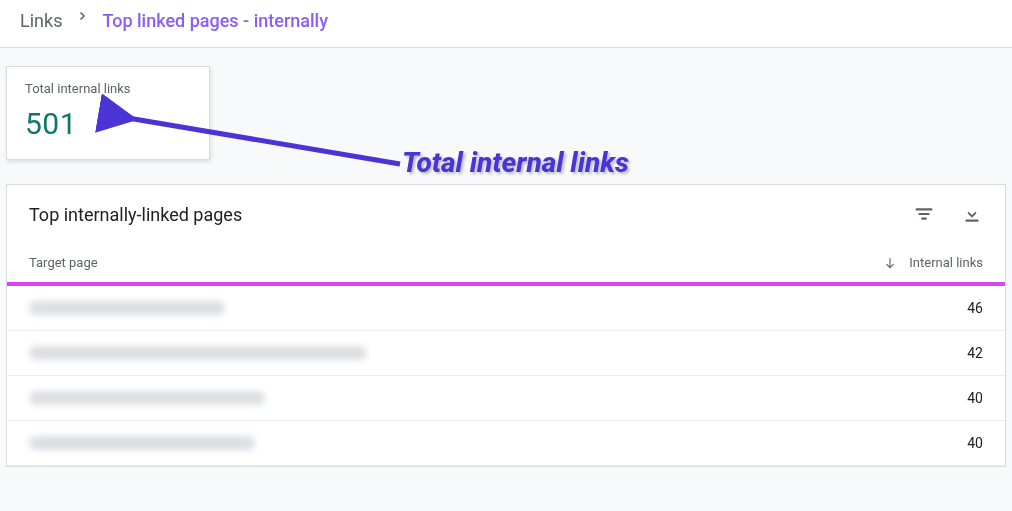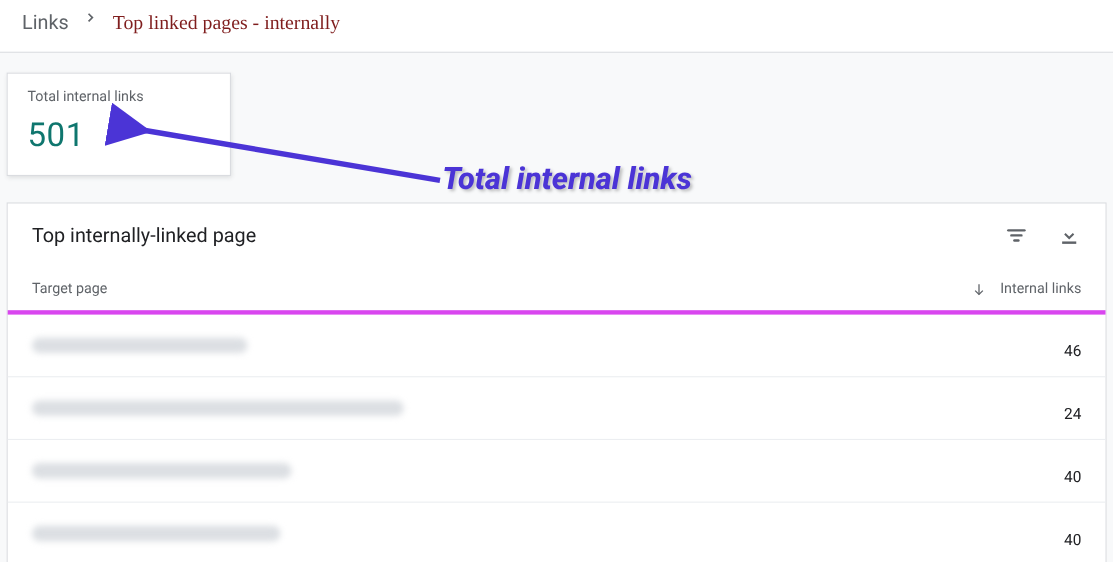--- a/index.html
+++ b/index.html
@@ -1,40 +1,40 @@
 <!DOCTYPE html>
 <html><head>
   <meta charset="utf-8">
   <style>
     * { box-sizing: border-box; margin: 0; padding: 0; }
     body { font-family: Roboto, Arial, sans-serif; background:#f8f9fa; width:1012px; height:511px; overflow:hidden; color:#202124; }
 
     .breadcrumb-bar { background:#fff; border-bottom:1px solid #dadce0; padding:10px 20px; display:flex; align-items:flex-start; gap:14px; font-size:18px; height:48px; }
     .breadcrumb-root { color:#5f6368; font-weight:400; cursor:pointer; }
     .chevron { color:#5f6368; display:inline-flex; }
-    .breadcrumb-current { color:#7f1d1d; font-weight:500;font-family:Liberation Serif, serif; }
+    .breadcrumb-current { color:#8b5cf6; font-weight:500; }
 
     .content { padding:18px 6px 0 6px; position:relative; }
 
     .stat-card { background:#fff; border:1px solid #dadce0; box-shadow: 1px 2px 4px rgba(60,64,67,0.15); width:204px; padding:14px 18px 18px 18px; margin-bottom:24px; }
     .stat-label { font-size:13px; color:#5f6368; margin-bottom:10px; }
     .stat-value { font-size:30px; color:#0f766e; font-weight:400; letter-spacing:0.5px; }
 
     .table-card { background:#fff; border:1px solid #dadce0; }
     .table-card-header { display:flex; align-items:center; justify-content:space-between; padding:18px 22px 20px 22px; }
     .table-title { font-size:18px; color:#202124; font-weight:400; }
     .header-actions { display:flex; gap:26px; align-items:center; }
     .icon-btn { color:#5f6368; cursor:pointer; display:inline-flex; }
 
     .table-head { display:flex; justify-content:space-between; padding:10px 22px 12px 22px; font-size:13px; color:#5f6368; border-bottom:4px solid #d946ef; }
     .col-right { display:flex; align-items:center; gap:12px; }
 
     .row { display:flex; justify-content:space-between; align-items:center; padding:14px 22px; border-bottom:1px solid #eceef1; font-size:14px; }
     .url-blur { height:14px; border-radius:7px; background:#dcdfe3; filter: blur(3px); }
-    .metric { color:#202124; font-size:14px;margin-top:12px; }
+    .metric { color:#202124; font-size:14px; }
 
     
     .annotation { position:absolute; left:110px; top:44px; width:500px; height:120px; pointer-events:none; }
     .annotation-label { position:absolute; left:292px; top:54px; font-size:28px; font-weight:800; color:#4b34d6; font-style:italic; text-shadow: 2px 2px 3px rgba(0,0,0,0.25); white-space:nowrap; }
   </style>
 </head>
 <body>
 
 <div class="breadcrumb-bar">
   <span class="breadcrumb-root">Links</span>
@@ -60,21 +60,21 @@
           <polygon points="8 0, 0 4, 8 8" fill="#4b34d6"></polygon>
         </marker>
       </defs>
       <line x1="290" y1="72" x2="18" y2="26" stroke="#4b34d6" stroke-width="5" marker-end="url(#arrowhead)"></line>
     </svg>
     <div class="annotation-label">Total internal links</div>
   </div>
 
   <div class="table-card">
     <div class="table-card-header">
-      <div class="table-title">Top internally-linked page</div>
+      <div class="table-title">Top internally-linked pages</div>
       <div class="header-actions">
         <span class="icon-btn">
           <svg width="22" height="22" viewBox="0 0 24 24" fill="none" stroke="#5f6368" stroke-width="2.4" stroke-linecap="round">
             <line x1="4" y1="7" x2="20" y2="7"></line>
             <line x1="7" y1="12" x2="17" y2="12"></line>
             <line x1="10" y1="17" x2="14" y2="17"></line>
           </svg>
         </span>
         <span class="icon-btn">
           <svg width="22" height="22" viewBox="0 0 24 24" fill="#5f6368">
@@ -96,21 +96,21 @@
       </span>
     </div>
 
     <div id="rows">
         <div class="row">
           <div class="url-blur" style="width: 196px;"></div>
           <div class="metric">46</div>
         </div>
         <div class="row">
           <div class="url-blur" style="width: 338px;"></div>
-          <div class="metric">24</div>
+          <div class="metric">42</div>
         </div>
         <div class="row">
           <div class="url-blur" style="width: 236px;"></div>
           <div class="metric">40</div>
         </div>
         <div class="row">
           <div class="url-blur" style="width: 226px;"></div>
           <div class="metric">40</div>
         </div>
       </div>

